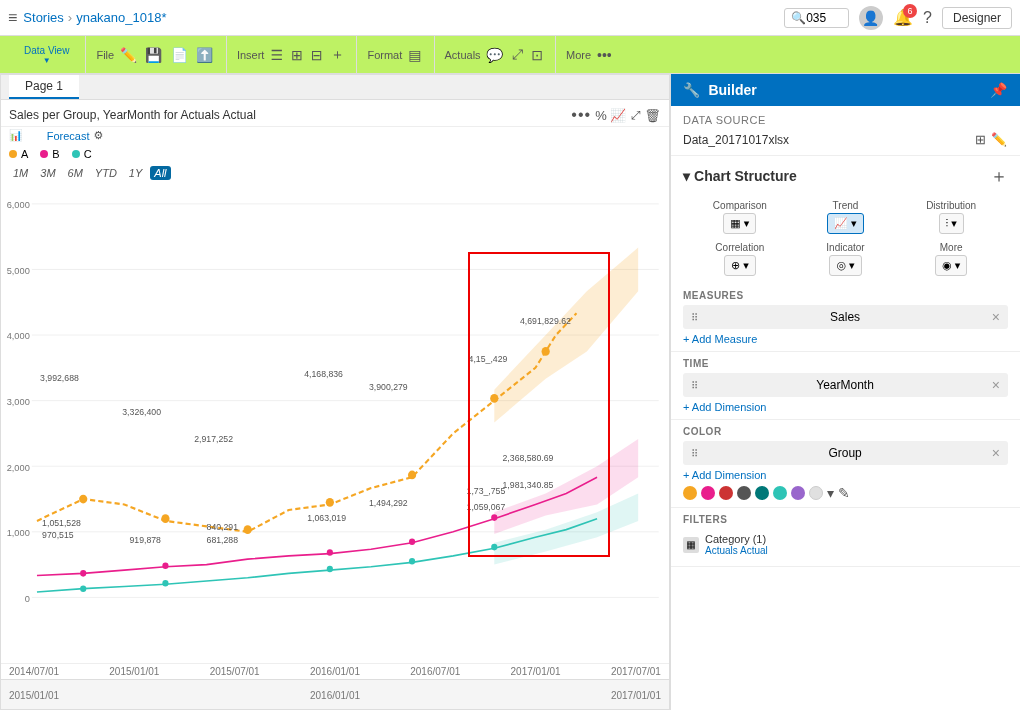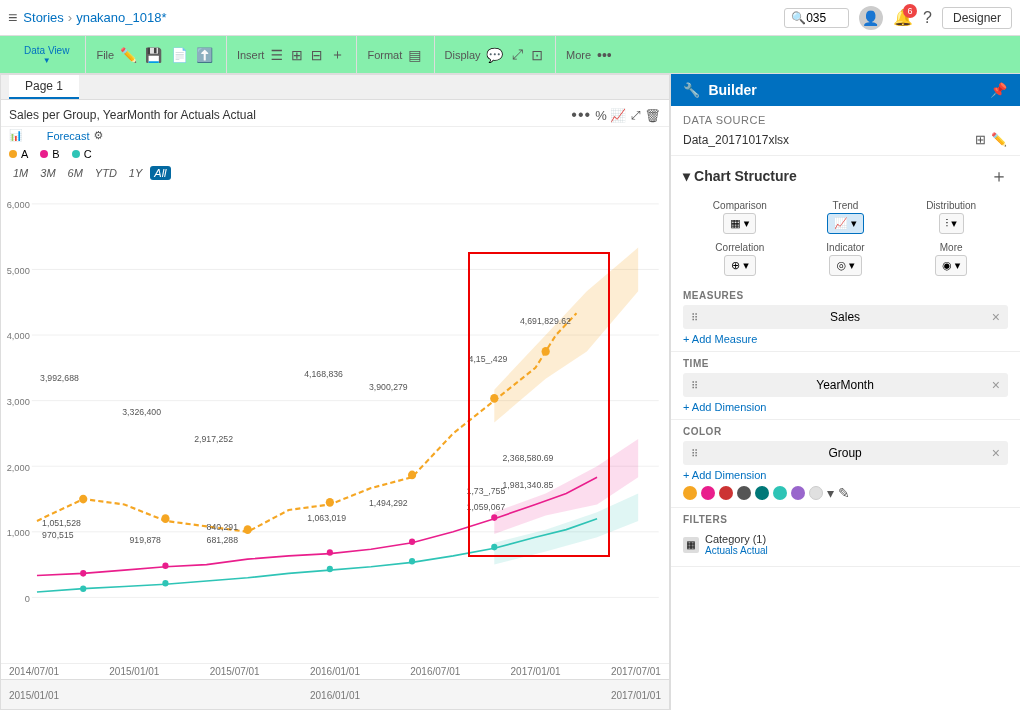--- a/index.html
+++ b/index.html
@@ -17,21 +17,21 @@
     .top-bar-right { margin-left: auto; display: flex; align-items: center; gap: 10px; }
     .search-box { display: flex; align-items: center; border: 1px solid #ccc; border-radius: 3px; padding: 2px 6px; background: #fff; }
     .search-box input { border: none; outline: none; font-size: 12px; width: 40px; }
     .user-icon { width: 24px; height: 24px; border-radius: 50%; background: #ccc; display: flex; align-items: center; justify-content: center; }
     .notif-icon { position: relative; font-size: 16px; color: #555; cursor: pointer; }
     .notif-badge { position: absolute; top: -4px; right: -4px; background: #e44; color: #fff; border-radius: 50%; width: 14px; height: 14px; font-size: 9px; display: flex; align-items: center; justify-content: center; }
     .designer-btn { background: #fff; border: 1px solid #ccc; border-radius: 3px; padding: 3px 10px; font-size: 12px; cursor: pointer; color: #333; }
 
     
     .toolbar {
-      display: flex; align-items: flex-end; background: #86efac; height: 38px;
+      display: flex; align-items: flex-end; background: #bef264; height: 38px;
       border-bottom: 1px solid #ddd; padding: 0 8px; gap: 0;
     }
     .toolbar-group { display: flex; align-items: center; padding: 0 10px; border-right: 1px solid #ddd; gap: 4px; height: 100%; }
     .toolbar-group:last-child { border-right: none; }
     .tb-icon { font-size: 14px; color: #555; cursor: pointer; padding: 2px; }
     .dataview-btn { display: flex; flex-direction: column; align-items: center; font-size: 10px; color: #0070c0; cursor: pointer; padding: 2px 6px; }
     .arrow-dn { font-size: 8px; }
 
     
     .main-area { display: flex; height: calc(710px - 74px); }
@@ -166,21 +166,21 @@
     <span class="tb-icon">☰</span>
     <span class="tb-icon">⊞</span>
     <span class="tb-icon">⊟</span>
     <span class="tb-icon">＋</span>
   </div>
   <div class="toolbar-group">
     <span style="font-size:11px;color:#555;">Format</span>
     <span class="tb-icon">▤</span>
   </div>
   <div class="toolbar-group">
-    <span style="font-size:11px;color:#555;">Display</span>
+    <span style="font-size:11px;color:#555;">Actuals</span>
     <span class="tb-icon">💬</span>
     <span class="tb-icon">⤢</span>
     <span class="tb-icon">⊡</span>
   </div>
   <div class="toolbar-group">
     <span style="font-size:11px;color:#555;">More</span>
     <span class="tb-icon">•••</span>
   </div>
 </div>
 

